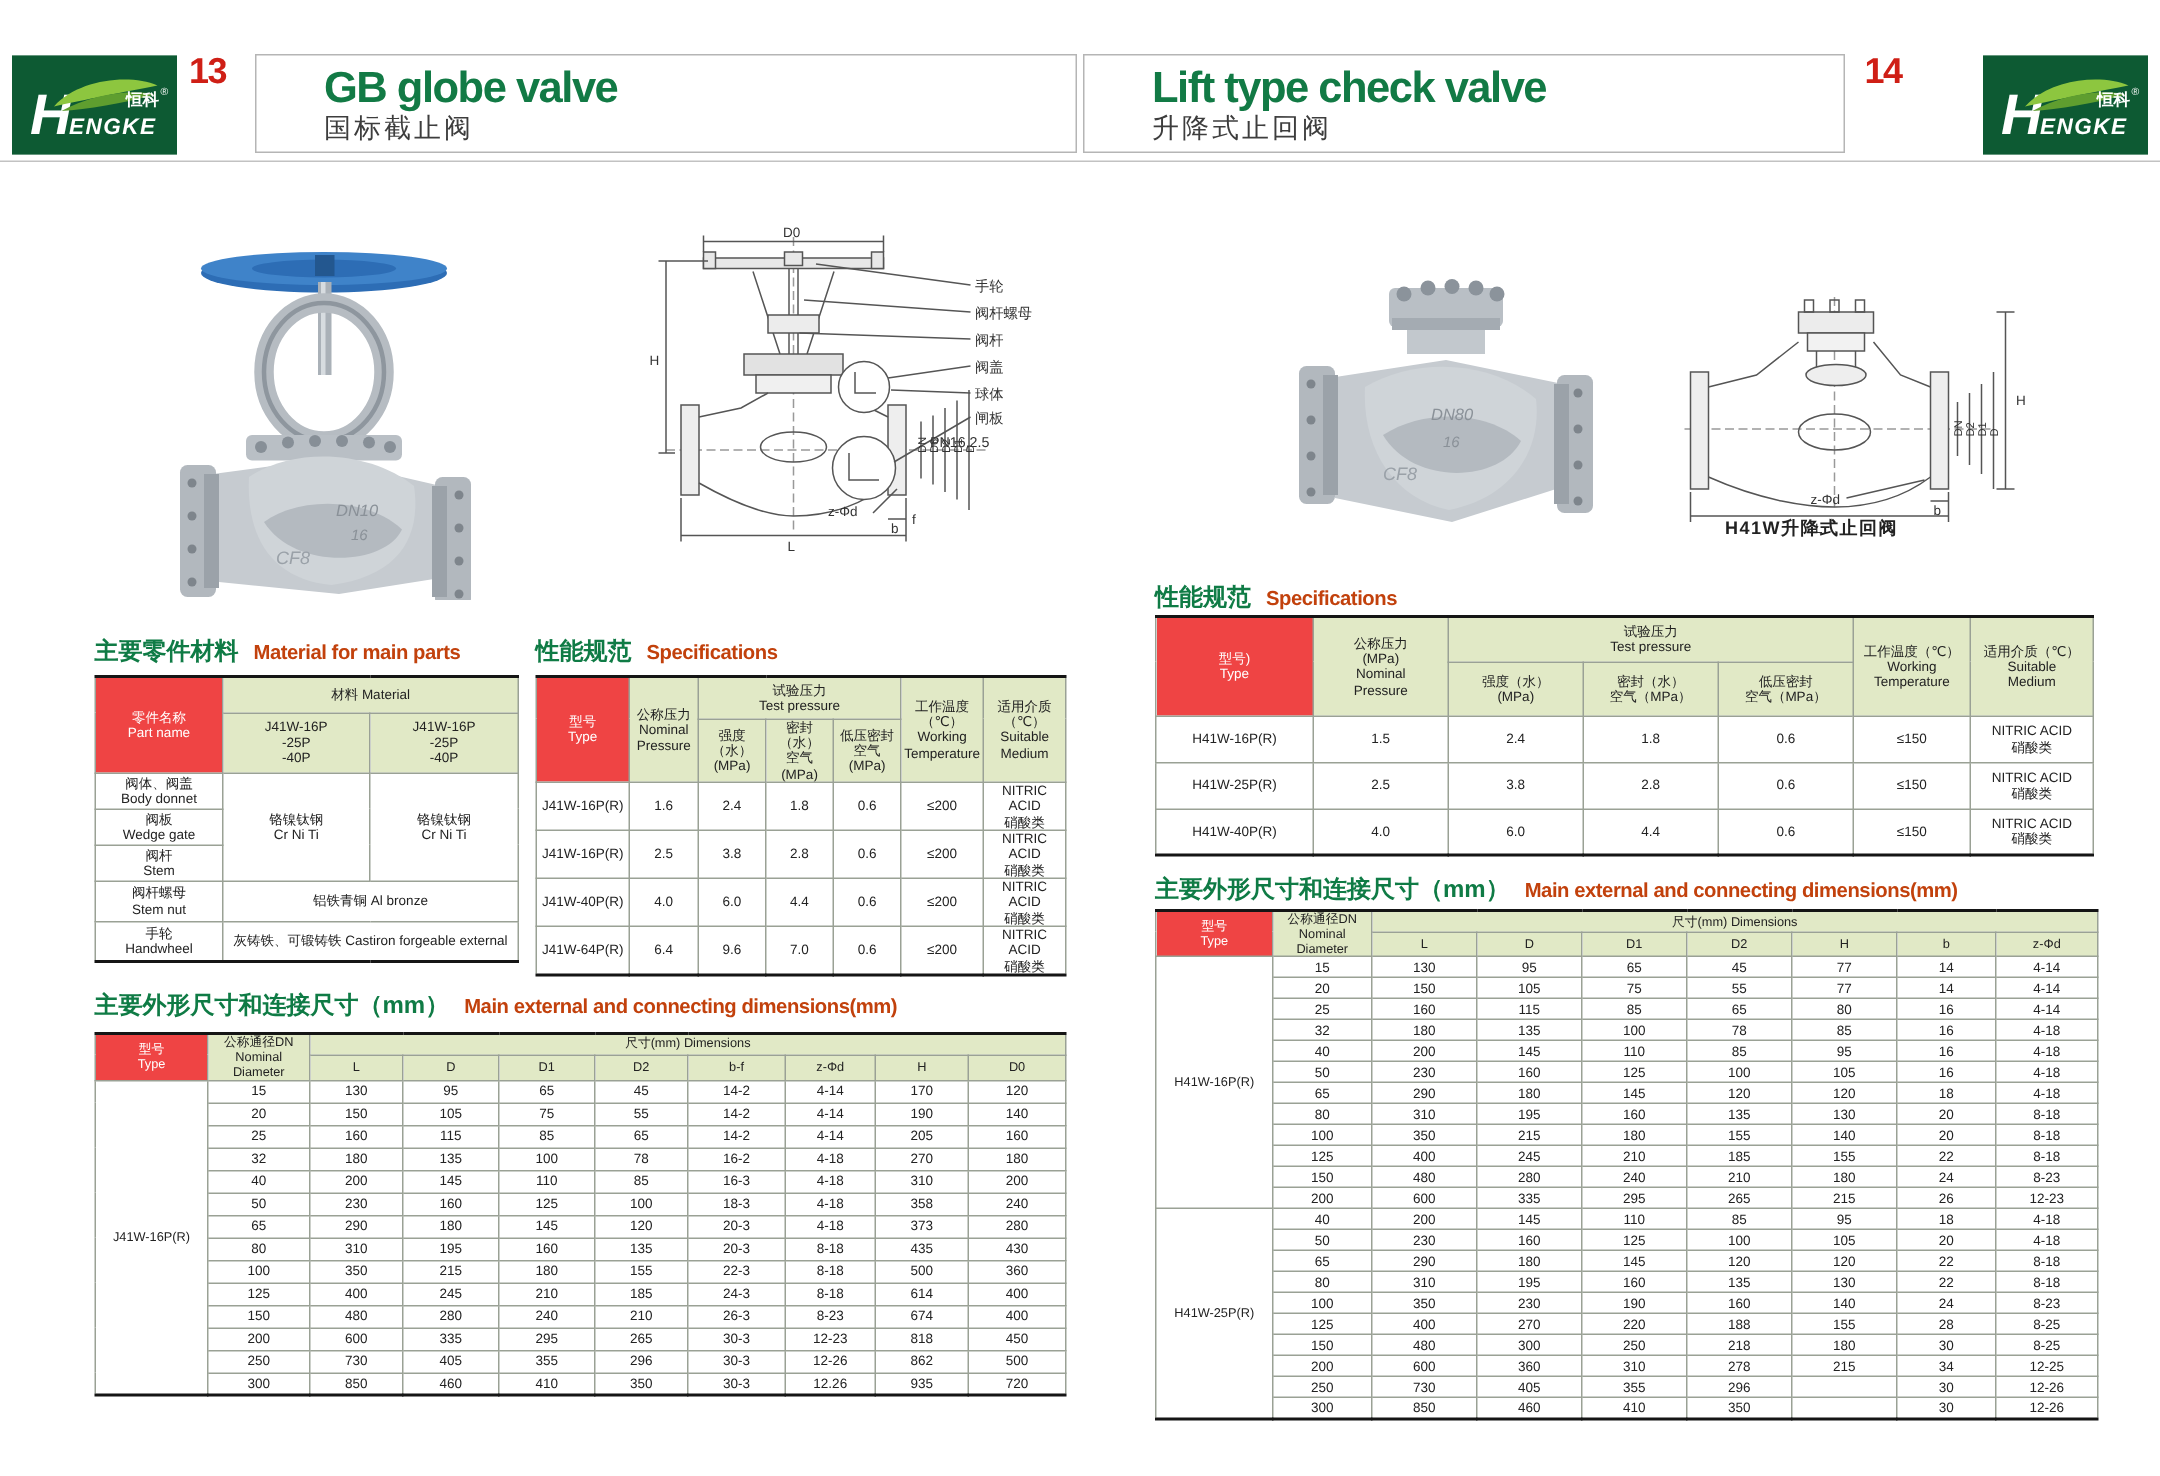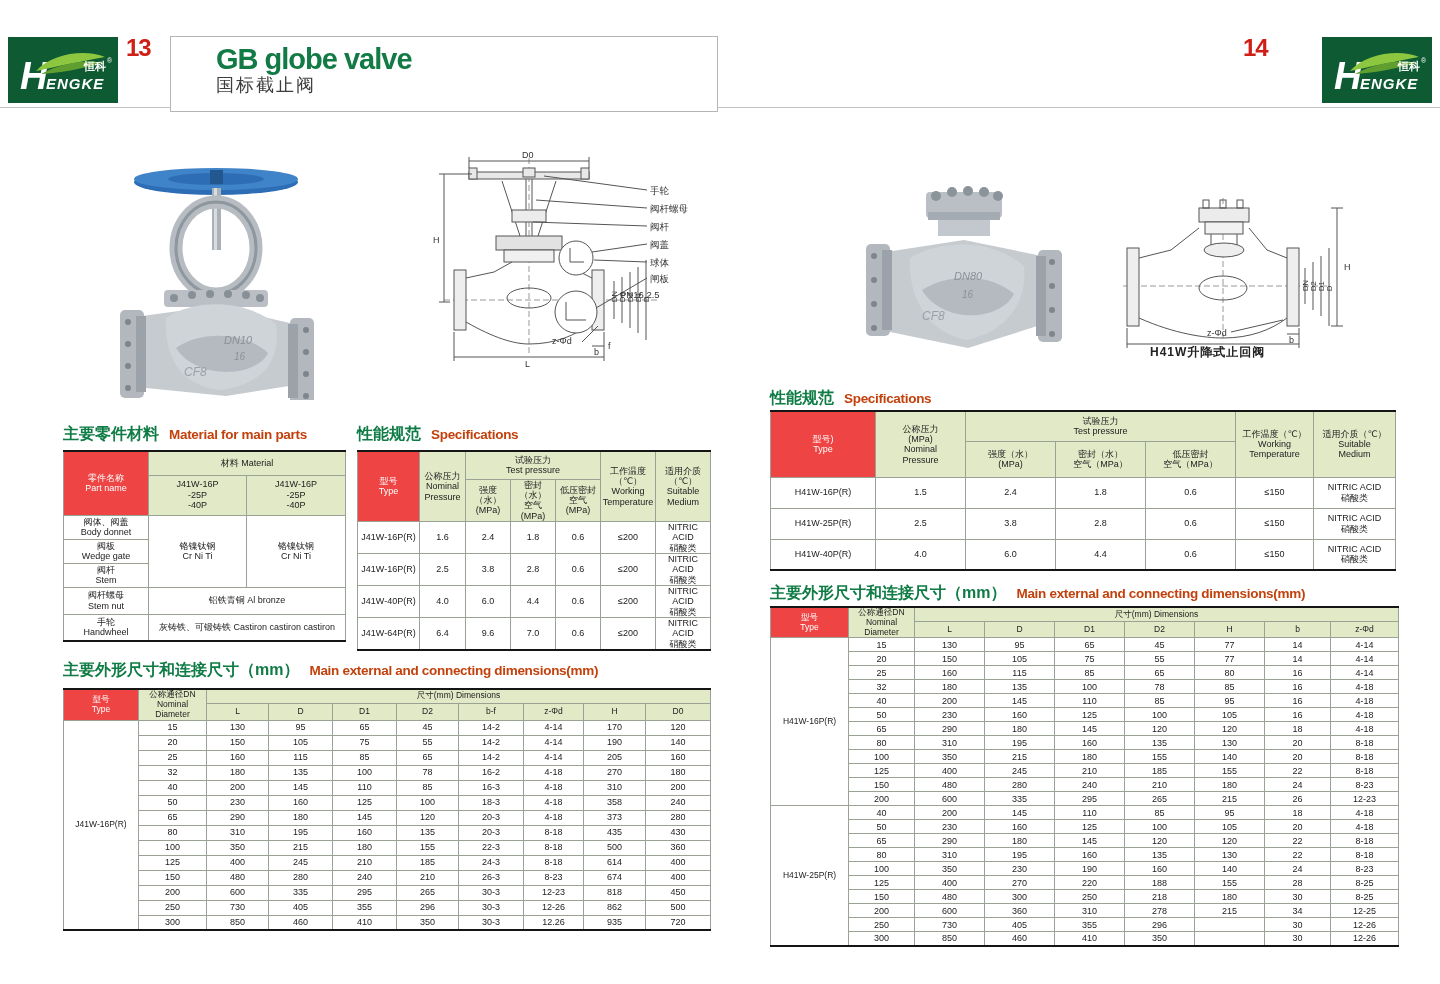--- a/index.html
+++ b/index.html
@@ -2,21 +2,21 @@
 <html><head>
 <meta charset="utf-8">
 <style>
   html,body{margin:0;padding:0;background:#fff;}
   body{font-family:"Liberation Sans","DejaVu Sans",sans-serif;color:#222;}
   .page{position:relative;width:1440px;height:984px;background:#fff;overflow:hidden;}
   .abs{position:absolute;}
   
   .logo-box{width:110px;height:66px;background:#0d5a33;}
   .pgnum{font-size:24px;font-weight:bold;color:#cf1f16;letter-spacing:-1px;}
-  .titlebox{height:76px;border:1px solid #b5b5b5;background:#fff;box-sizing:border-box;padding:7px 0 0 45px;}
+  .titlebox{height:66px;border:1px solid #b5b5b5;background:#fff;box-sizing:border-box;padding:7px 0 0 45px;}
   .t-en{font-size:29px;font-weight:bold;color:#127a45;letter-spacing:-1px;line-height:1.05;}
   .t-zh{font-size:18px;color:#3d3d3d;letter-spacing:2px;line-height:1.25;}
   .hdr-rule{height:1px;background:#c2c2c2;width:1440px;left:0;top:107px;}
   
   .sec-title{white-space:nowrap;}
   .sec-title .zh{font-size:16px;font-weight:bold;color:#0f7b45;}
   .sec-title .en{font-size:13.5px;font-weight:bold;color:#c2410c;margin-left:10px;letter-spacing:-0.3px;}
   
   table.tbl{border-collapse:collapse;table-layout:fixed;border-top:2px solid #151515;border-bottom:2px solid #151515;}
   .tbl th,.tbl td{border:1px solid #9aa195;padding:0 1px;text-align:center;vertical-align:middle;
@@ -65,20 +65,24 @@
       <text x="76" y="33" font-size="11" font-weight="bold" fill="#fff">恒科</text>
       <text x="99" y="26" font-size="7" fill="#fff">®</text>
     </svg>
   </div>
   <div class="abs pgnum" style="left:126px;top:34px;">13</div>
   <div class="abs titlebox" style="left:170px;top:36px;width:548px;">
     <div class="t-en">GB globe valve</div>
     <div class="t-zh">国标截止阀</div>
   </div>
 
+  <div class="abs titlebox" style="left:722px;top:36px;width:508px;">
+    <div class="t-en">Lift type check valve</div>
+    <div class="t-zh">升降式止回阀</div>
+  </div>
   <div class="abs pgnum" style="left:1243px;top:34px;">14</div>
   <div class="abs logo-box" style="left:1322px;top:37px;">
     <svg width="110" height="66" viewBox="0 0 110 66">
       <rect x="0" y="0" width="110" height="66" fill="#0d5a33"></rect>
       <text x="12" y="52" font-size="38" font-style="italic" font-weight="bold" fill="#fff">H</text>
       <text x="38" y="52" font-size="15" font-style="italic" font-weight="bold" fill="#fff" letter-spacing="1">ENGKE</text>
       <path d="M28,34 C44,16 78,12 97,20 C76,24 46,30 28,34 Z" fill="#8dc63f"></path>
       <path d="M33,37 C52,26 80,22 95,26 C74,32 50,36 33,37 Z" fill="#5f9e2f"></path>
       <text x="76" y="33" font-size="11" font-weight="bold" fill="#fff">恒科</text>
       <text x="99" y="26" font-size="7" fill="#fff">®</text>
@@ -255,21 +259,21 @@
 Stem</td>
         </tr>
       <tr style="height:27px;">
         <td>阀杆螺母
 Stem nut</td>
         <td colspan="2">铝铁青铜 Al bronze</td>
       </tr>
       <tr style="height:27px;">
         <td>手轮
 Handwheel</td>
-        <td colspan="2">灰铸铁、可锻铸铁 Castiron castiron castiron</td>
+        <td colspan="2">灰铸铁、可锻铸铁 Castiron forgeable external</td>
       </tr>
     </tbody>
   </table>
 
   <div class="abs sec-title" style="left:357px;top:424px;">
     <span class="zh">性能规范</span><span class="en">Specifications</span>
   </div>
   <table class="abs tbl spec spec-l" style="left:357px;top:450px;width:353px;">
     <colgroup>
         <col style="width:62px">

